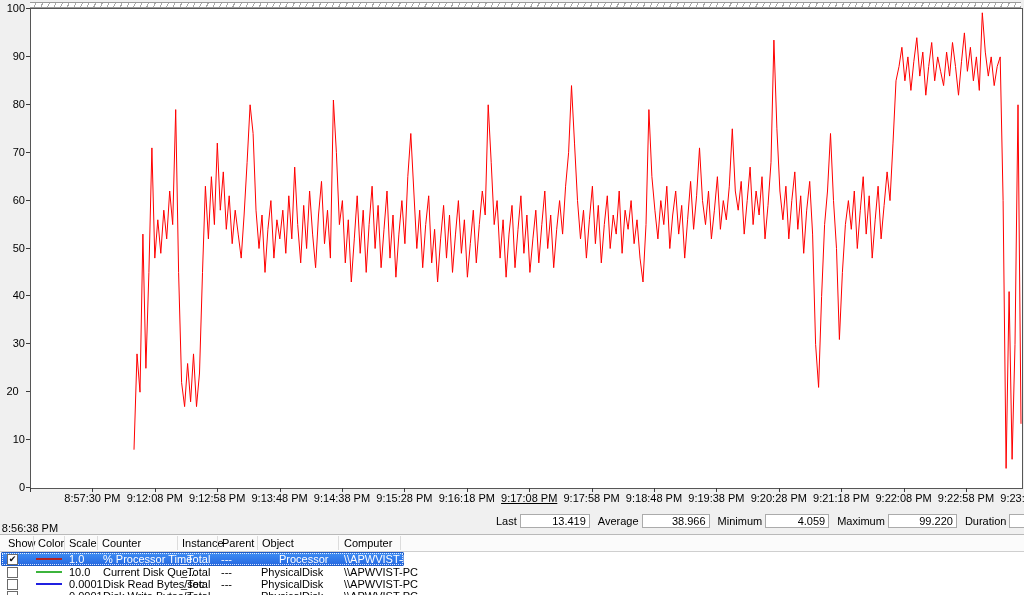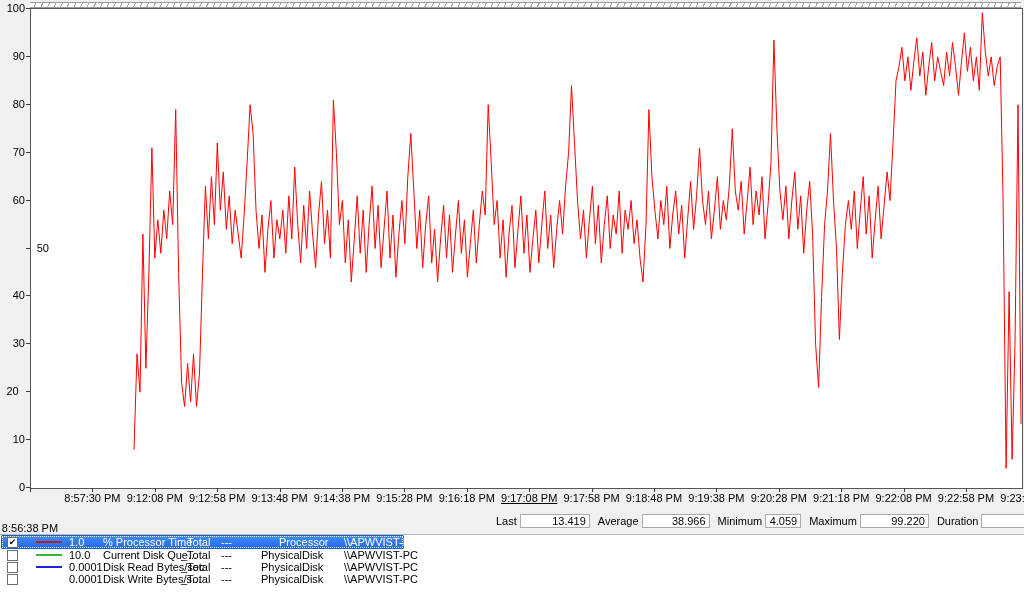--- a/index.html
+++ b/index.html
@@ -70,21 +70,21 @@
     <div class="ylab" style="top: 3px;">100</div>
     <div class="ytick" style="left: 26px; top: 8px;"></div>
     <div class="ylab" style="top: 50.9px;">90</div>
     <div class="ytick" style="left: 26px; top: 55.9px;"></div>
     <div class="ylab" style="top: 98.8px;">80</div>
     <div class="ytick" style="left: 26px; top: 103.8px;"></div>
     <div class="ylab" style="top: 146.7px;">70</div>
     <div class="ytick" style="left: 26px; top: 151.7px;"></div>
     <div class="ylab" style="top: 194.6px;">60</div>
     <div class="ytick" style="left: 26px; top: 199.6px;"></div>
-    <div class="ylab" style="top: 242.5px; padding-left: 24px;">50</div>
+    <div class="ylab" style="top: 242.5px;">50</div>
     <div class="ytick" style="left: 26px; top: 247.5px;"></div>
     <div class="ylab" style="top: 290.4px;">40</div>
     <div class="ytick" style="left: 26px; top: 295.4px;"></div>
     <div class="ylab" style="top: 338.3px;">30</div>
     <div class="ytick" style="left: 26px; top: 343.3px;"></div>
     <div class="ylab" style="top: 386.2px; text-align: center;">20</div>
     <div class="ytick" style="left: 26px; top: 391.2px;"></div>
     <div class="ylab" style="top: 434.1px;">10</div>
     <div class="ytick" style="left: 26px; top: 439.1px;"></div>
     <div class="ylab" style="top: 482px;">0</div>
@@ -130,33 +130,51 @@
     <div class="stat">
       <div class="stat-label">Last</div>
       <div class="stat-box" style="width: 70px;">13.419</div>
     </div>
     <div class="stat">
       <div class="stat-label">Average</div>
       <div class="stat-box" style="width: 68px;">38.966</div>
     </div>
     <div class="stat">
       <div class="stat-label">Minimum</div>
-      <div class="stat-box" style="width: 36px;">4.059</div>
+      <div class="stat-box" style="width: 64px;">4.059</div>
     </div>
     <div class="stat">
       <div class="stat-label">Maximum</div>
       <div class="stat-box" style="width: 69px;">99.220</div>
     </div>
     <div class="stat">
       <div class="stat-label">Duration</div>
       <div class="stat-box" style="width: 80px;"></div>
     </div>
   </div>
 
 <div class="legend">
+  <div class="lhead" id="legend-head">
+      <div class="hcell" style="left: 8px;">Show</div>
+      <div class="hcell" style="left: 38px;">Color</div>
+      <div class="hcell" style="left: 69px;">Scale</div>
+      <div class="hcell" style="left: 102px;">Counter</div>
+      <div class="hcell" style="left: 182px;">Instance</div>
+      <div class="hcell" style="left: 222px;">Parent</div>
+      <div class="hcell" style="left: 262px;">Object</div>
+      <div class="hcell" style="left: 344px;">Computer</div>
+      <div class="hsep" style="left: 33px;"></div>
+      <div class="hsep" style="left: 64px;"></div>
+      <div class="hsep" style="left: 97px;"></div>
+      <div class="hsep" style="left: 177px;"></div>
+      <div class="hsep" style="left: 217px;"></div>
+      <div class="hsep" style="left: 257px;"></div>
+      <div class="hsep" style="left: 338px;"></div>
+      <div class="hsep" style="left: 400px;"></div>
+    </div>
   <div id="legend-rows">
       <div class="lrow first sel">
         <div class="hl"></div>
         <div class="cbx">✔</div>
         <div class="swatch" style="background: rgb(178, 34, 34); top: 6px;"></div>
         <div class="cell" style="left: 69px;">1.0</div>
         <div class="cell" style="left: 103px;">% Processor Time</div>
         <div class="cell" style="left: 181px;">_Total</div>
         <div class="cell" style="left: 221px;">---</div>
         <div class="cell" style="left: 279px;">Processor</div>

